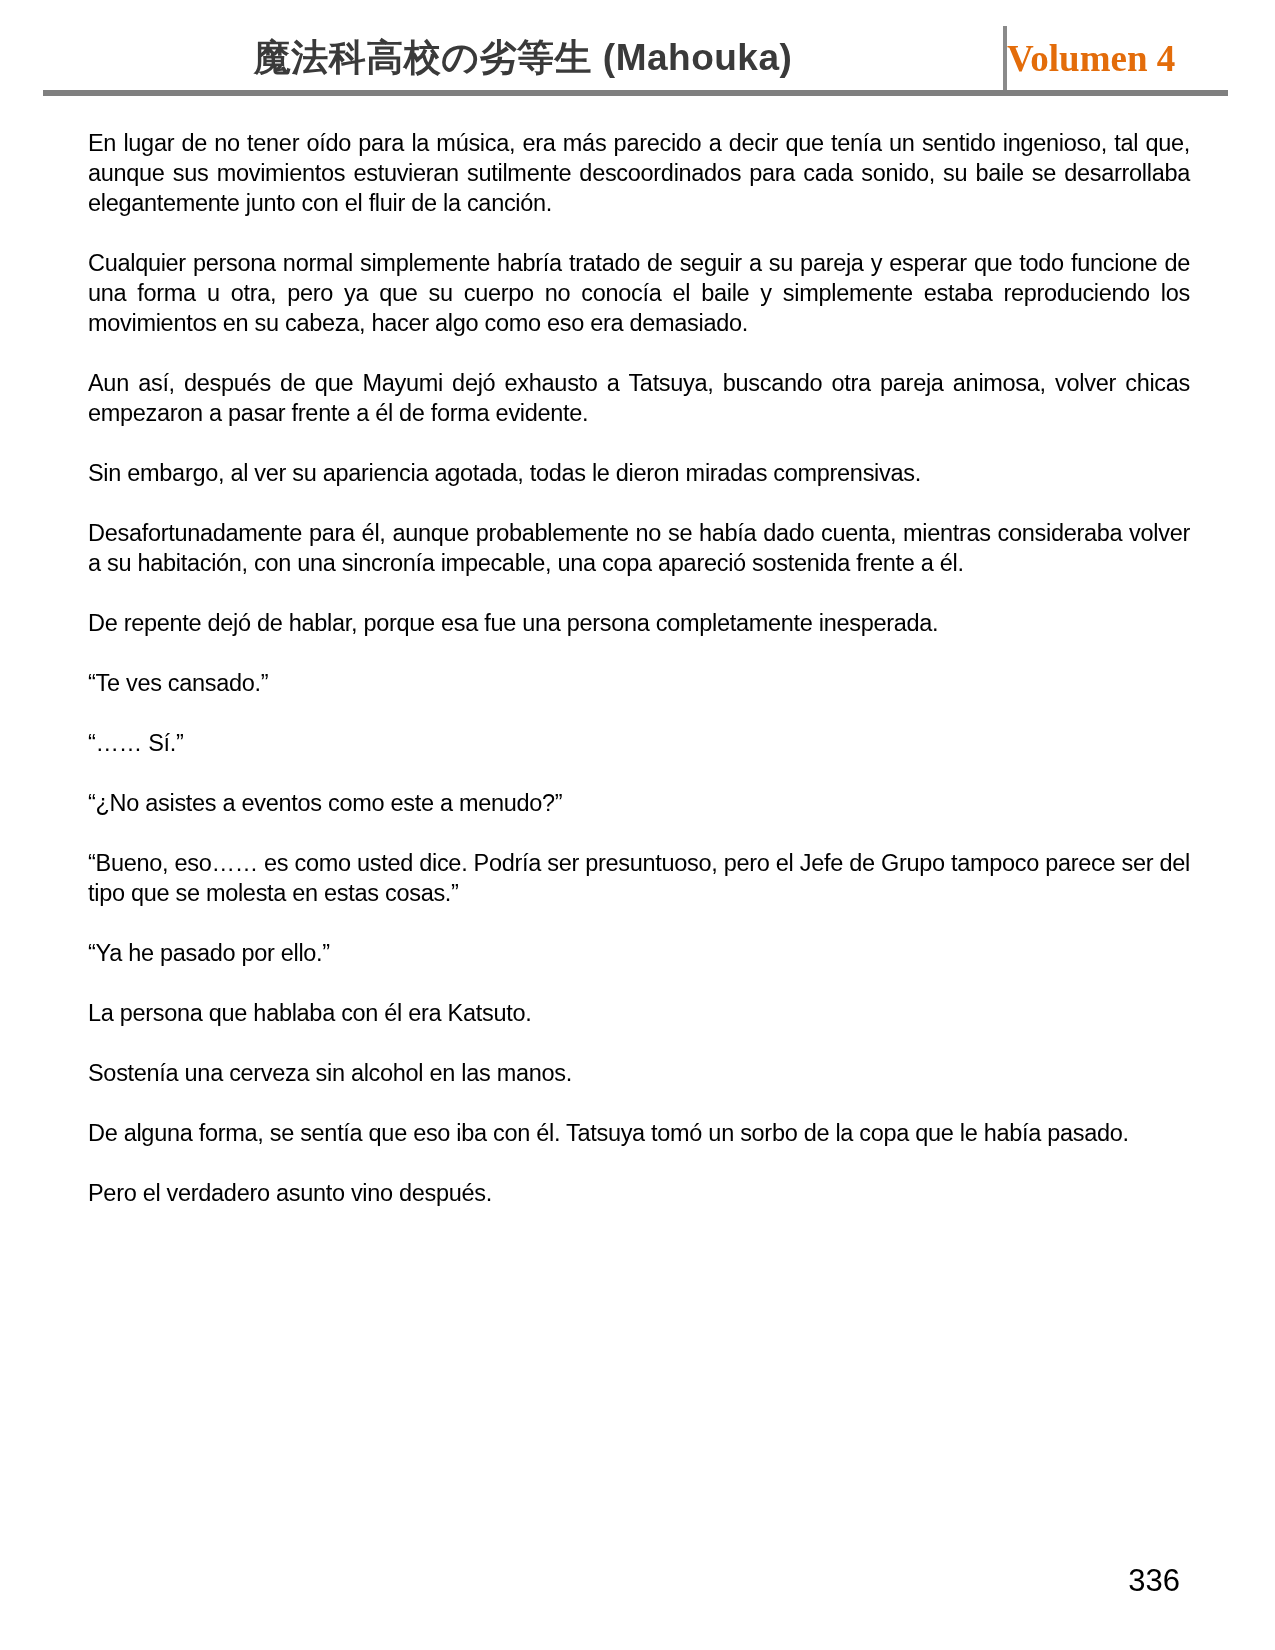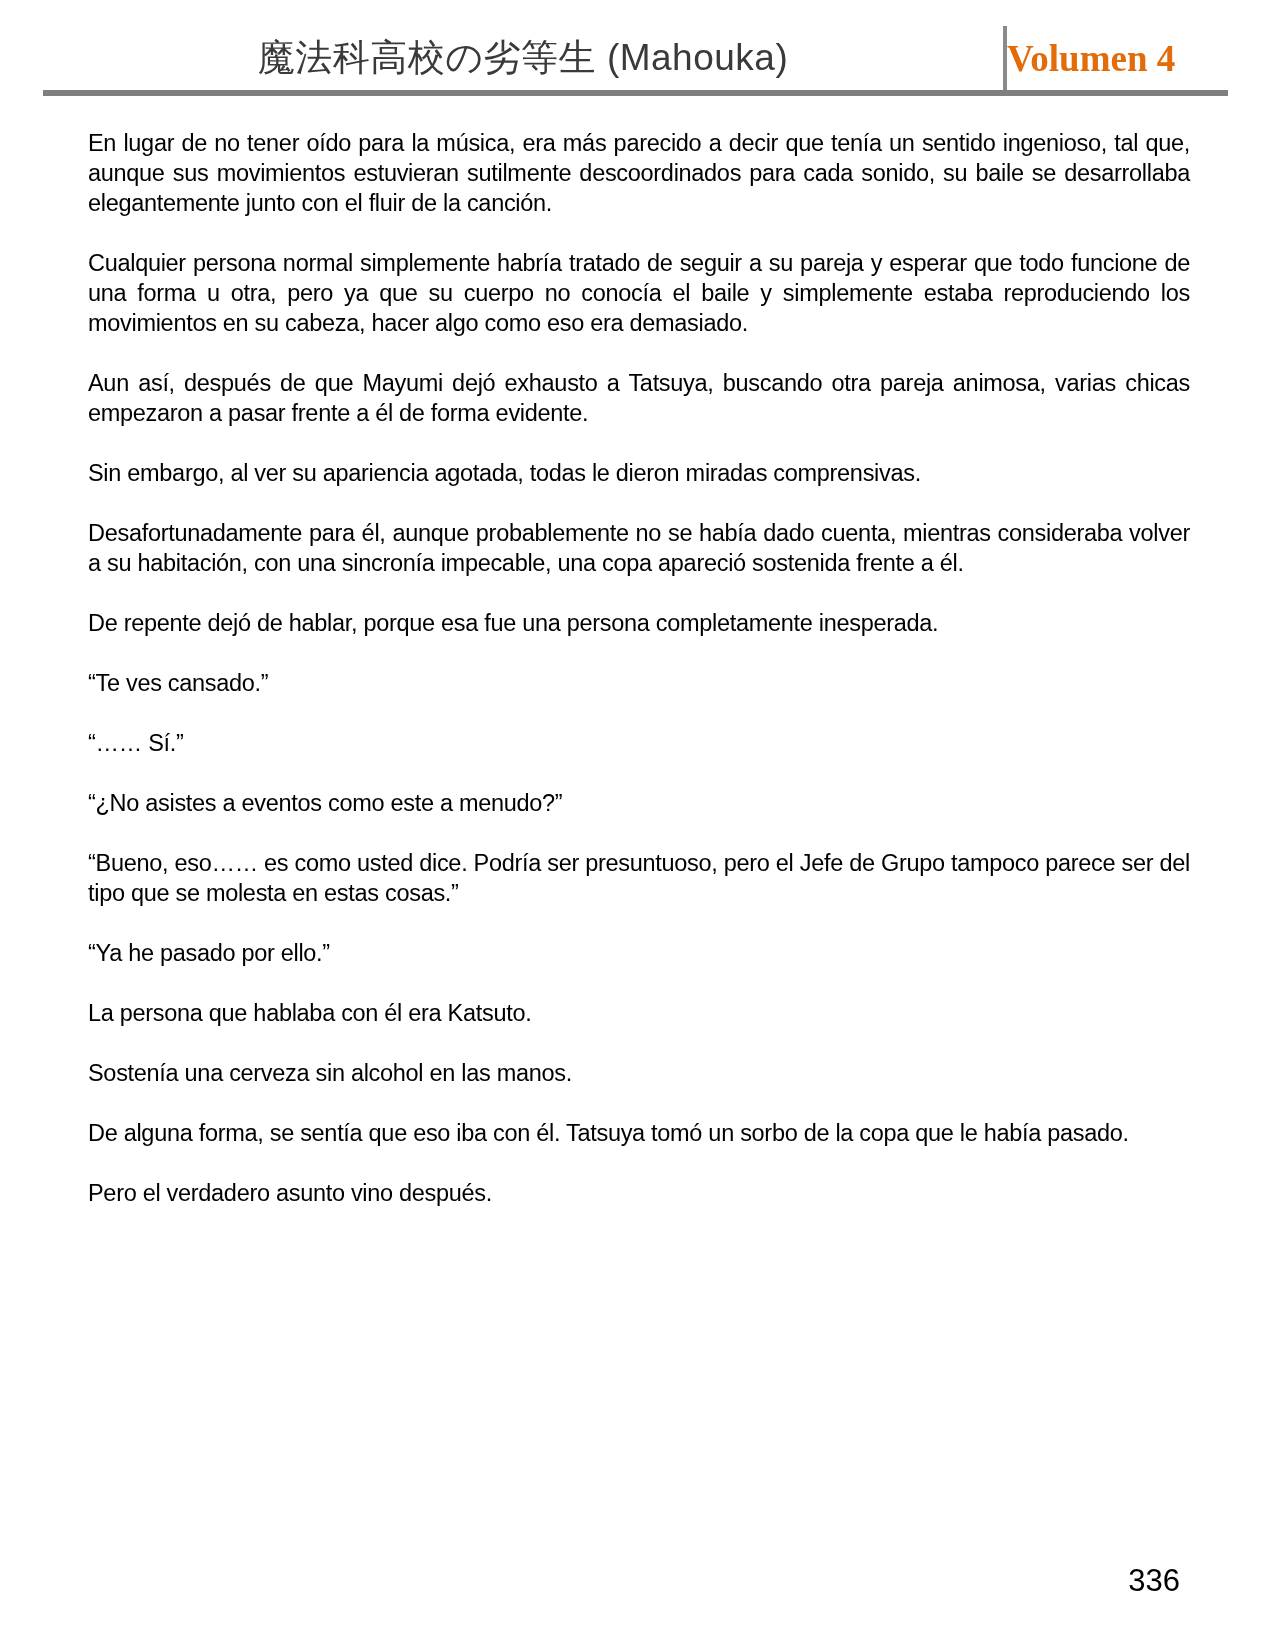--- a/index.html
+++ b/index.html
@@ -11,21 +11,21 @@
     font-family:"Liberation Sans", sans-serif;
     color:#000000;
     overflow:hidden;
   }
   
   .header-wrap { margin:26px 47px 0 43px; }
   .header-row { display:flex; align-items:stretch; height:64px; }
   .title-cell {
     flex:1;
     display:flex; align-items:center; justify-content:center;
-    font-weight:normal;
+    font-weight:bold;
     font-size:37px;
     color:#3a3a3a;
     letter-spacing:0.5px;
     white-space:nowrap;
   }
   .vol-cell {
     width:225px;
     box-sizing:border-box;
     border-left:4px solid #8a8a8a;
     display:flex; align-items:center;
@@ -67,21 +67,21 @@
       <div class="vol-cell">
         <span class="vol-text">Volumen 4</span>
       </div>
     </div>
     <div class="rule"></div>
   </div>
 
   <div class="body-text">
       <p>En lugar de no tener oído para la música, era más parecido a decir que tenía un sentido ingenioso, tal que, aunque sus movimientos estuvieran sutilmente descoordinados para cada sonido, su baile se desarrollaba elegantemente junto con el fluir de la canción.</p>
       <p>Cualquier persona normal simplemente habría tratado de seguir a su pareja y esperar que todo funcione de una forma u otra, pero ya que su cuerpo no conocía el baile y simplemente estaba reproduciendo los movimientos en su cabeza, hacer algo como eso era demasiado.</p>
-      <p>Aun así, después de que Mayumi dejó exhausto a Tatsuya, buscando otra pareja animosa, varias chicas empezaron a pasar frente a él de forma evidente.</p>
+      <p>Aun así, después de que Mayumi dejó exhausto a Tatsuya, buscando otra pareja animosa, volver chicas empezaron a pasar frente a él de forma evidente.</p>
       <p>Sin embargo,  al ver su apariencia agotada, todas le dieron miradas comprensivas.</p>
       <p>Desafortunadamente para él, aunque probablemente no se había dado cuenta, mientras consideraba volver a su habitación, con una sincronía impecable, una copa apareció sostenida frente a él.</p>
       <p>De repente dejó de hablar, porque esa fue una persona completamente inesperada.</p>
       <p>“Te ves cansado.”</p>
       <p>“…… Sí.”</p>
       <p>“¿No asistes a eventos como este a menudo?”</p>
       <p>“Bueno, eso…… es como usted dice. Podría ser presuntuoso, pero el Jefe de Grupo tampoco parece ser del tipo que se molesta en estas cosas.”</p>
       <p>“Ya he pasado por ello.”</p>
       <p>La persona que hablaba con él era Katsuto.</p>
       <p>Sostenía una cerveza sin alcohol en las manos.</p>

